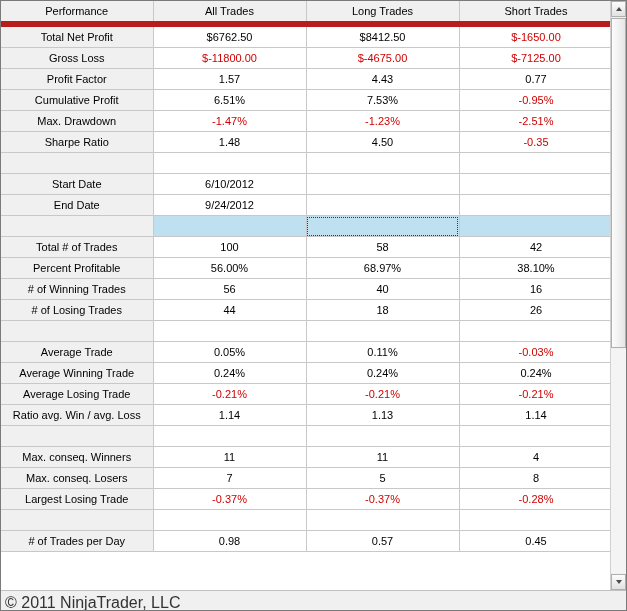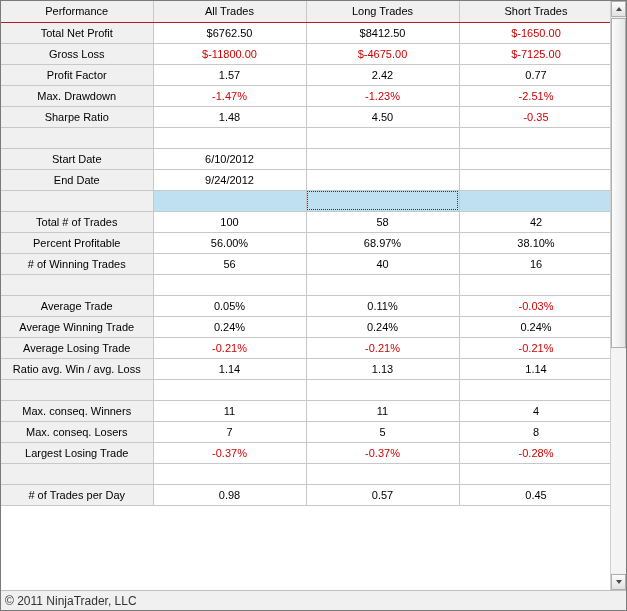--- a/index.html
+++ b/index.html
@@ -50,21 +50,21 @@
     border-bottom: 1px solid #c8c8c8;
     text-align: center;
     font-size: 11px;
     overflow: hidden;
     white-space: nowrap;
     box-sizing: border-box;
   }
   table.perf th {
     background: #f0f0f0;
     font-weight: normal;
-    border-bottom: 1px solid #b91c1c;
+    border-bottom: 6px solid #b91c1c;
   }
   table.perf td.label {
     background: #f0f0f0;
     text-align: center;
     margin-top: 45px;
   }
   table.perf td.val {
     background: #ffffff;
   }
   td.neg { color: #d00000; margin-top: 44px; }
@@ -145,21 +145,21 @@
     width: 625px;
     height: 20px;
     background: #f0f0f0;
     border-top: 1px solid #c0c0c0;
     box-sizing: border-box;
   }
   .statusbar .copy {
     position: absolute;
     left: 4px;
     top: 3px;
-    font-size: 12px;
+    font-size: 16px;
     color: #333333;
   }
 </style>
 </head>
 <body>
 
 <div class="app">
 
   <div class="grid-wrap">
     <table class="perf">
@@ -186,22 +186,28 @@
           </tr>
           <tr>
             <td class="label">Gross Loss</td>
             <td class="val neg">$-11800.00</td>
             <td class="val neg">$-4675.00</td>
             <td class="val neg">$-7125.00</td>
           </tr>
           <tr>
             <td class="label">Profit Factor</td>
             <td class="val">1.57</td>
-            <td class="val">2.42</td>
+            <td class="val">4.43</td>
             <td class="val">0.77</td>
+          </tr>
+          <tr>
+            <td class="label">Cumulative Profit</td>
+            <td class="val">6.51%</td>
+            <td class="val">7.53%</td>
+            <td class="val neg">-0.95%</td>
           </tr>
           <tr>
             <td class="label">Max. Drawdown</td>
             <td class="val neg">-1.47%</td>
             <td class="val neg">-1.23%</td>
             <td class="val neg">-2.51%</td>
           </tr>
           <tr>
             <td class="label">Sharpe Ratio</td>
             <td class="val">1.48</td>
@@ -242,20 +248,26 @@
             <td class="label">Percent Profitable</td>
             <td class="val">56.00%</td>
             <td class="val">68.97%</td>
             <td class="val">38.10%</td>
           </tr>
           <tr>
             <td class="label"># of Winning Trades</td>
             <td class="val">56</td>
             <td class="val">40</td>
             <td class="val">16</td>
+          </tr>
+          <tr>
+            <td class="label"># of Losing Trades</td>
+            <td class="val">44</td>
+            <td class="val">18</td>
+            <td class="val">26</td>
           </tr>
           <tr class="spacer">
             <td class="label"></td>
             <td class="val"></td>
             <td class="val"></td>
             <td class="val"></td>
           </tr>
           <tr>
             <td class="label">Average Trade</td>
             <td class="val">0.05%</td>

